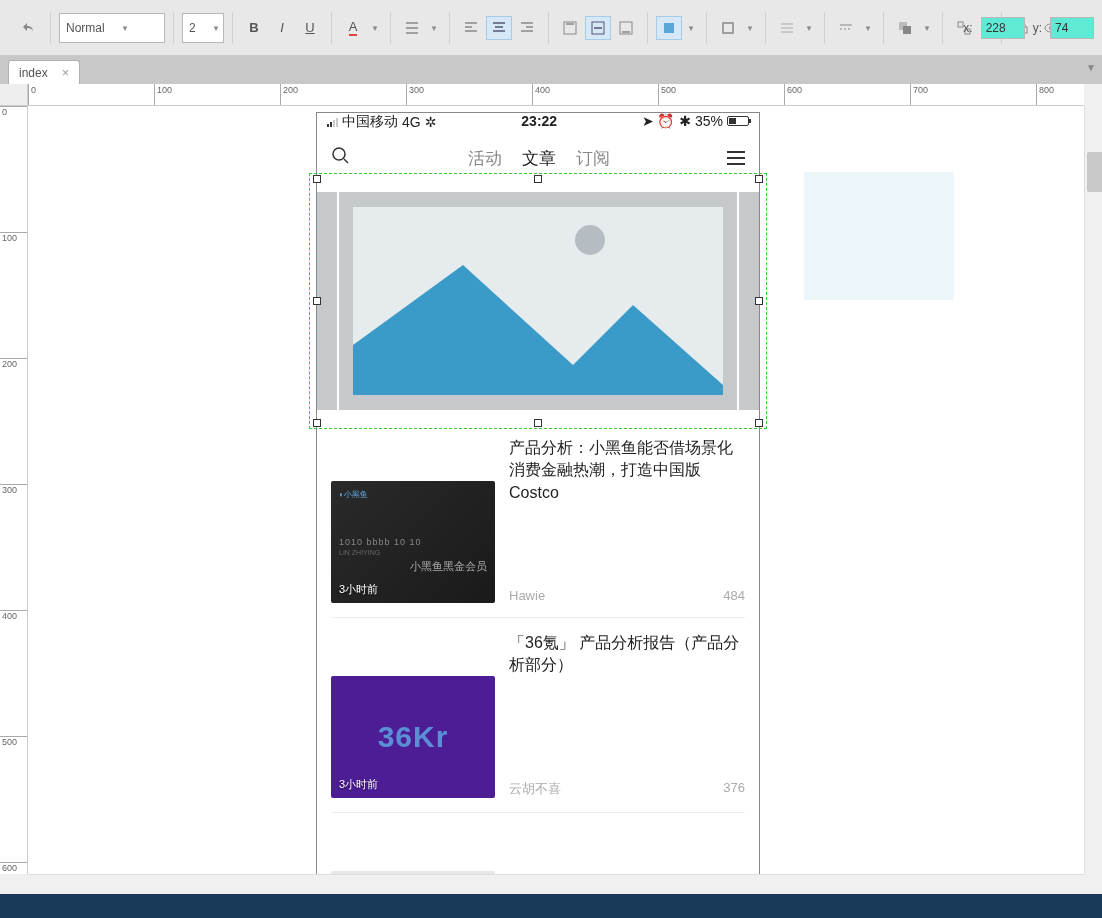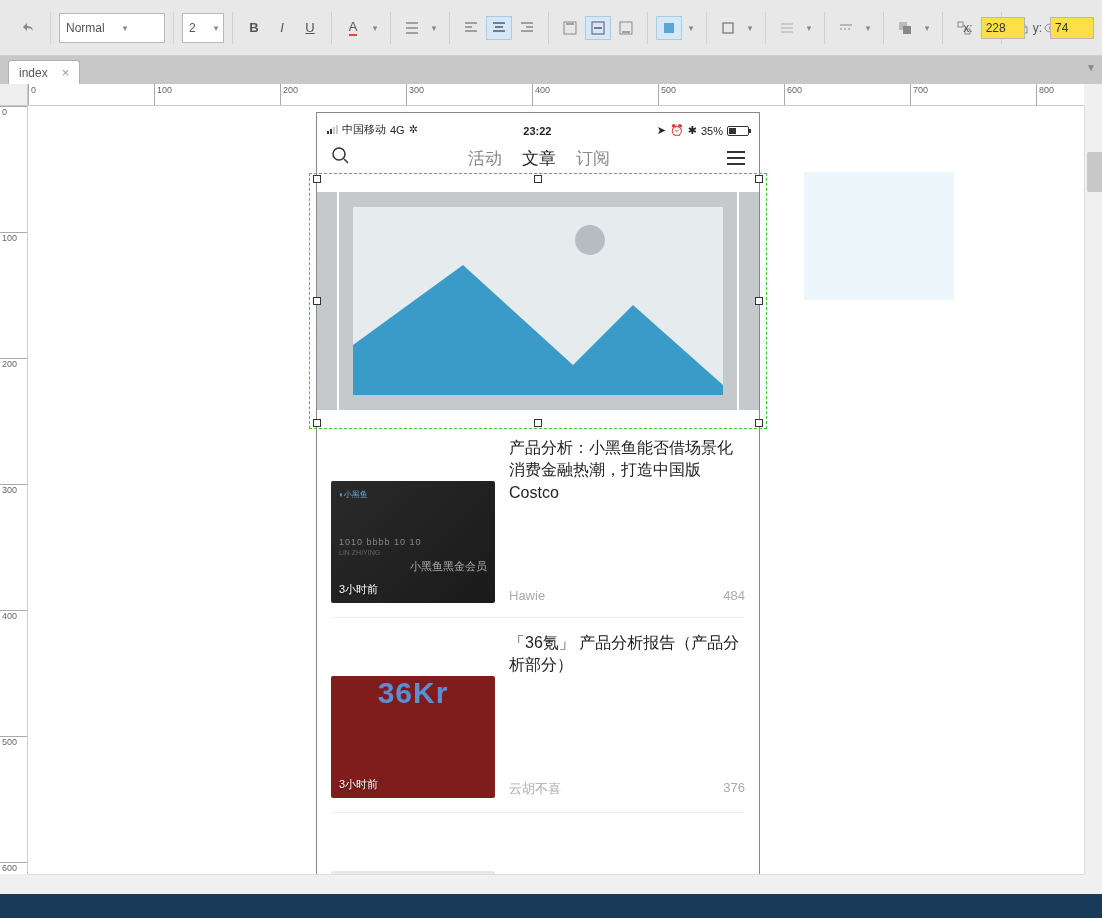--- a/index.html
+++ b/index.html
@@ -10,21 +10,21 @@
 .tb-group { display: flex; gap: 2px; align-items: center; border-left: 1px solid #d0d0d0; padding-left: 8px; height: 32px; }
 .tb-group:first-child { border-left: none; }
 .dropdown { background: #fff; border: 1px solid #b8b8b8; height: 24px; display: flex; align-items: center; padding: 14px 6px; font-size: 12px; color: #555; cursor: pointer; }
 .dropdown .chev { margin-left: 18px; font-size: 9px; color: #888; }
 .dd-normal { width: 106px; }
 .dd-small { width: 42px; }
 .tb-btn { width: 26px; height: 24px; display: flex; align-items: center; justify-content: center; border: 1px solid transparent; cursor: pointer; font-size: 13px; color: #555; }
 .tb-btn.active { background: #d6e8f5; border: 1px solid #a8cce8; }
 .tb-btn svg { width: 16px; height: 16px; }
 .coord-box { position: absolute; right: 8px; display: flex; gap: 8px; align-items: center; font-size: 12px; color: #555; }
-.coord-input { background: #fde047; border: 1px solid #b8b8b8; width: 44px; height: 22px; padding: 0 4px; font-size: 12px; color: #333; }
+.coord-input { background: #5eead4; border: 1px solid #b8b8b8; width: 44px; height: 22px; padding: 0 4px; font-size: 12px; color: #333; }
 
 
 .tabbar { background: #c8c8c8; height: 28px; display: flex; align-items: flex-end; padding-left: 8px; position: relative; }
 .tab { background: #fff; border: 1px solid #b0b0b0; border-bottom: none; padding: 4px 10px; font-size: 12px; color: #555; display: flex; align-items: center; gap: 14px; border-radius: 3px 3px 0 0; }
 .tab-close { color: #999; cursor: pointer; font-size: 13px; }
 .tabbar .chev-right { position: absolute; right: 6px; top: 6px; color: #888; font-size: 10px; }
 
 
 .workspace { position: relative; display: flex; height: 810px; }
 .ruler-corner { position: absolute; left: 0; top: 0; width: 28px; height: 22px; background: #eee; border-right: 1px solid #ccc; border-bottom: 1px solid #ccc; z-index: 10; }
@@ -36,21 +36,21 @@
 
 
 .scroll-v { position: absolute; right: 0; top: 22px; bottom: 20px; width: 18px; background: #f0f0f0; border-left: 1px solid #ddd; }
 .scroll-v .thumb { position: absolute; left: 2px; right: 2px; top: 2px; height: 40px; background: #c8c8c8; border-radius: 2px; }
 .scroll-h { position: absolute; left: 28px; right: 18px; bottom: 0; height: 20px; background: #f0f0f0; border-top: 1px solid #ddd; }
 .scroll-h .thumb { position: absolute; top: 2px; bottom: 2px; left: 2px; width: 40px; background: #c8c8c8; border-radius: 2px; }
 .scroll-h .thumb::before { content:""; position:absolute; left:50%; top:50%; width:8px; height:8px; transform:translate(-50%,-50%); background: repeating-linear-gradient(90deg,#888 0 1px,transparent 1px 3px); }
 
 
 .phone { position: absolute; left: 288px; top: 6px; width: 444px; height: 780px; border: 1px solid #888; background: #fff; }
-.status-bar { height: 24px; display: flex; align-items: flex-end; justify-content: space-between; padding: 0 10px; font-size: 11px; color: #222; }
+.status-bar { height: 24px; display: flex; align-items: flex-start; justify-content: space-between; padding: 0 10px; font-size: 14px; color: #222; }
 .status-left { display: flex; align-items: center; gap: 4px; }
 .status-right { display: flex; align-items: center; gap: 4px; }
 .sig-bars { display: inline-flex; align-items: flex-end; gap: 1px; }
 .sig-bars span { width: 2px; background: #333; }
 .sig-bars span:nth-child(1){height:3px} .sig-bars span:nth-child(2){height:5px} .sig-bars span:nth-child(3){height:7px;background:#ccc} .sig-bars span:nth-child(4){height:9px;background:#ccc}
 .battery-icon { display:inline-block; width:22px; height:10px; border:1px solid #333; border-radius:2px; position:relative; }
 .battery-icon::after{content:"";position:absolute;right:-3px;top:2px;width:2px;height:4px;background:#333;}
 .battery-icon .fill{position:absolute;left:1px;top:1px;bottom:1px;width:35%;background:#333;}
 
 .nav-bar { height: 42px; display: flex; align-items: center; justify-content: space-between; padding: 0 14px; }
@@ -79,21 +79,21 @@
 .article { display: flex; gap: 14px; padding: 14px 0; border-bottom: 1px solid #eee; }
 .thumb { width: 164px; height: 122px; background: #ddd; position: relative; flex-shrink: 0; overflow:hidden; border-radius:2px;margin-top:44px; }
 .thumb .time-badge { position: absolute; left: 8px; bottom: 6px; color: #fff; font-size: 11px; text-shadow: 0 1px 2px rgba(0,0,0,.6); }
 .article-body { flex: 1; display: flex; flex-direction: column; justify-content: space-between; }
 .article-title { font-size: 16px; color: #222; line-height: 1.4; }
 .article-meta { display: flex; justify-content: space-between; font-size: 13px; color: #aaa; }
 
 
 .thumb1 { background: linear-gradient(135deg,#2a2a2a,#1a1a1a); }
 .thumb1 .card-txt { color:#888; font-size:9px; position:absolute; }
-.thumb2 { background: #7f1d1d; display:flex; justify-content:center; }
+.thumb2 { background: #4c1d95; display:flex; align-items:center; justify-content:center; }
 .thumb2 .kr { color:#5a8fd6; font-size:30px; font-weight:bold; letter-spacing:1px; }
 .thumb3 { background: linear-gradient(180deg,#e8e8e8,#d8d8d8); }
 
 
 .side-panel { position: absolute; left: 776px; top: 66px; width: 150px; height: 128px; background: #edf6fa; }
 
 .left-tabs { position: absolute; left: 0; top: 100px; width: 10px; }
 .left-tabs div { height: 90px; border: 1px solid #ccc; background:#eee; margin-bottom:2px; }
 
 .bottom-bar { position:absolute; bottom:0; left:0; right:0; height:24px; background:#1a3a5a; }

